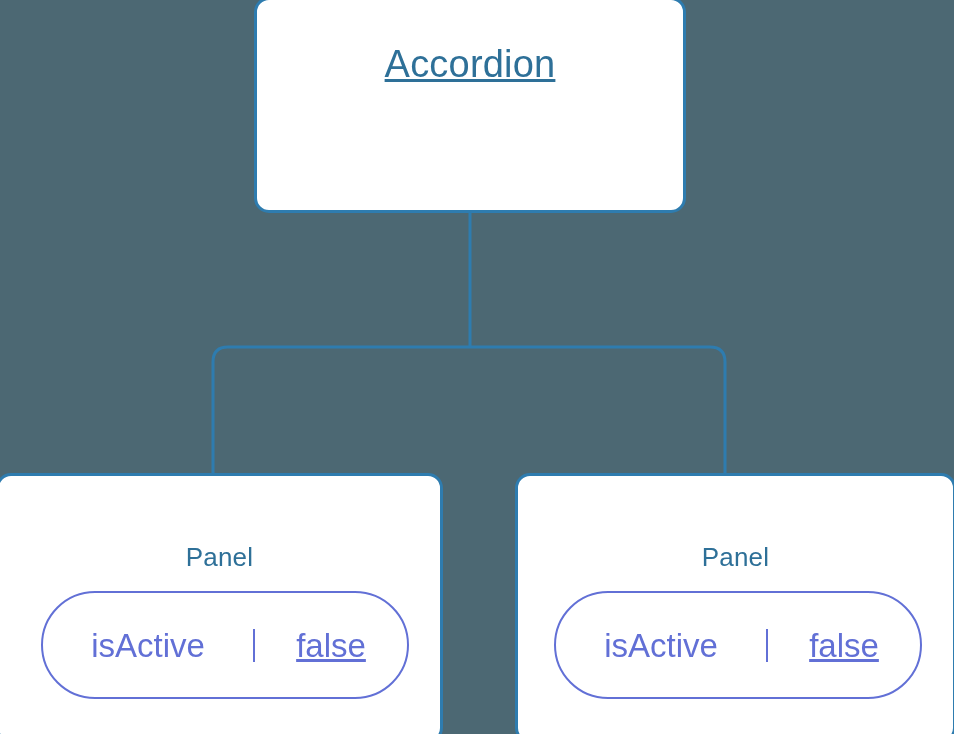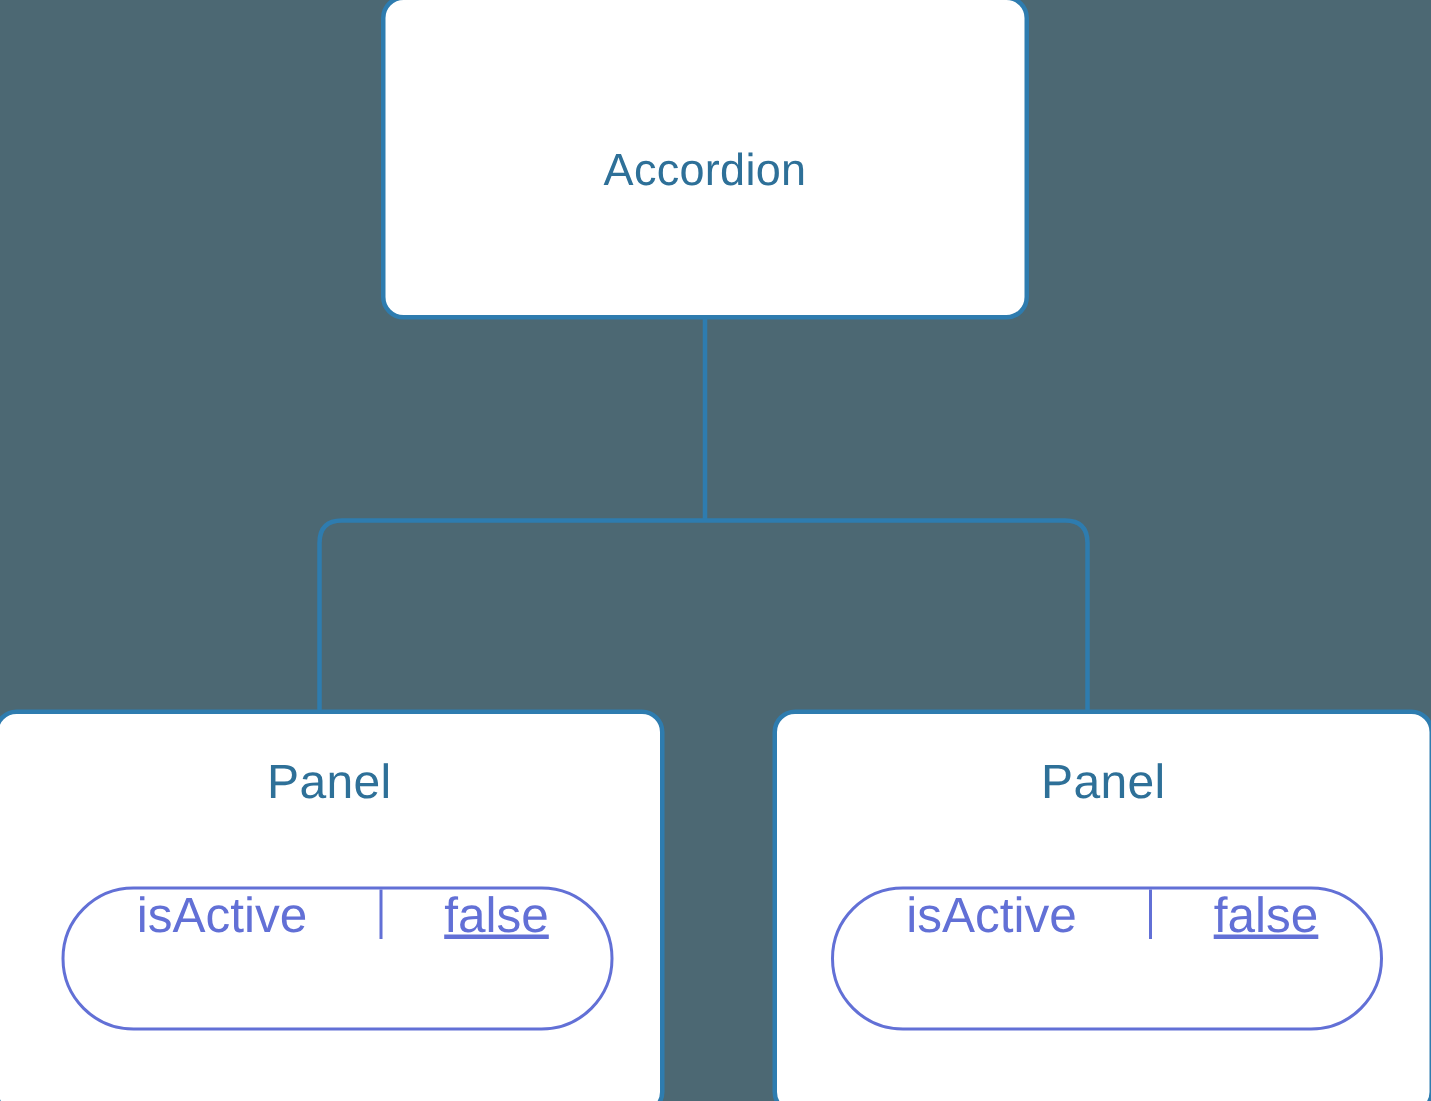--- a/index.html
+++ b/index.html
@@ -40,52 +40,53 @@
     letter-spacing: 0.2px;
   }
   
   #node-accordion {
     left: 254px;
     top: -3px;
     width: 432px;
     height: 216px;
   }
   #node-accordion .node-title {
-    font-size: 30px;
+    font-size: 38px;
     line-height: 1;
-    margin-top: 99px;
+    margin-top: 45px;
+    text-decoration: underline;
   }
   
   .node-panel {
     top: 473px;
     height: 270px;
   }
   #node-panel-left {
     left: -4px;
     width: 447px;
   }
   #node-panel-right {
     left: 515px;
     width: 441px;
   }
   .node-panel .node-title {
-    font-size: 32px;
+    font-size: 26px;
     line-height: 1;
-    margin-top: 29px;
+    margin-top: 68px;
   }
   
   .prop-pill {
     position: absolute;
     top: 115px;
-    height: 96px;
+    height: 108px;
     box-sizing: border-box;
     border: 2px solid #6270d6;
     border-radius: 54px;
     display: flex;
-    align-items: flex-start;
+    align-items: center;
     background: transparent;
   }
   #node-panel-left .prop-pill {
     left: 42px;
     width: 368px;
   }
   #node-panel-right .prop-pill {
     left: 36px;
     width: 368px;
   }

